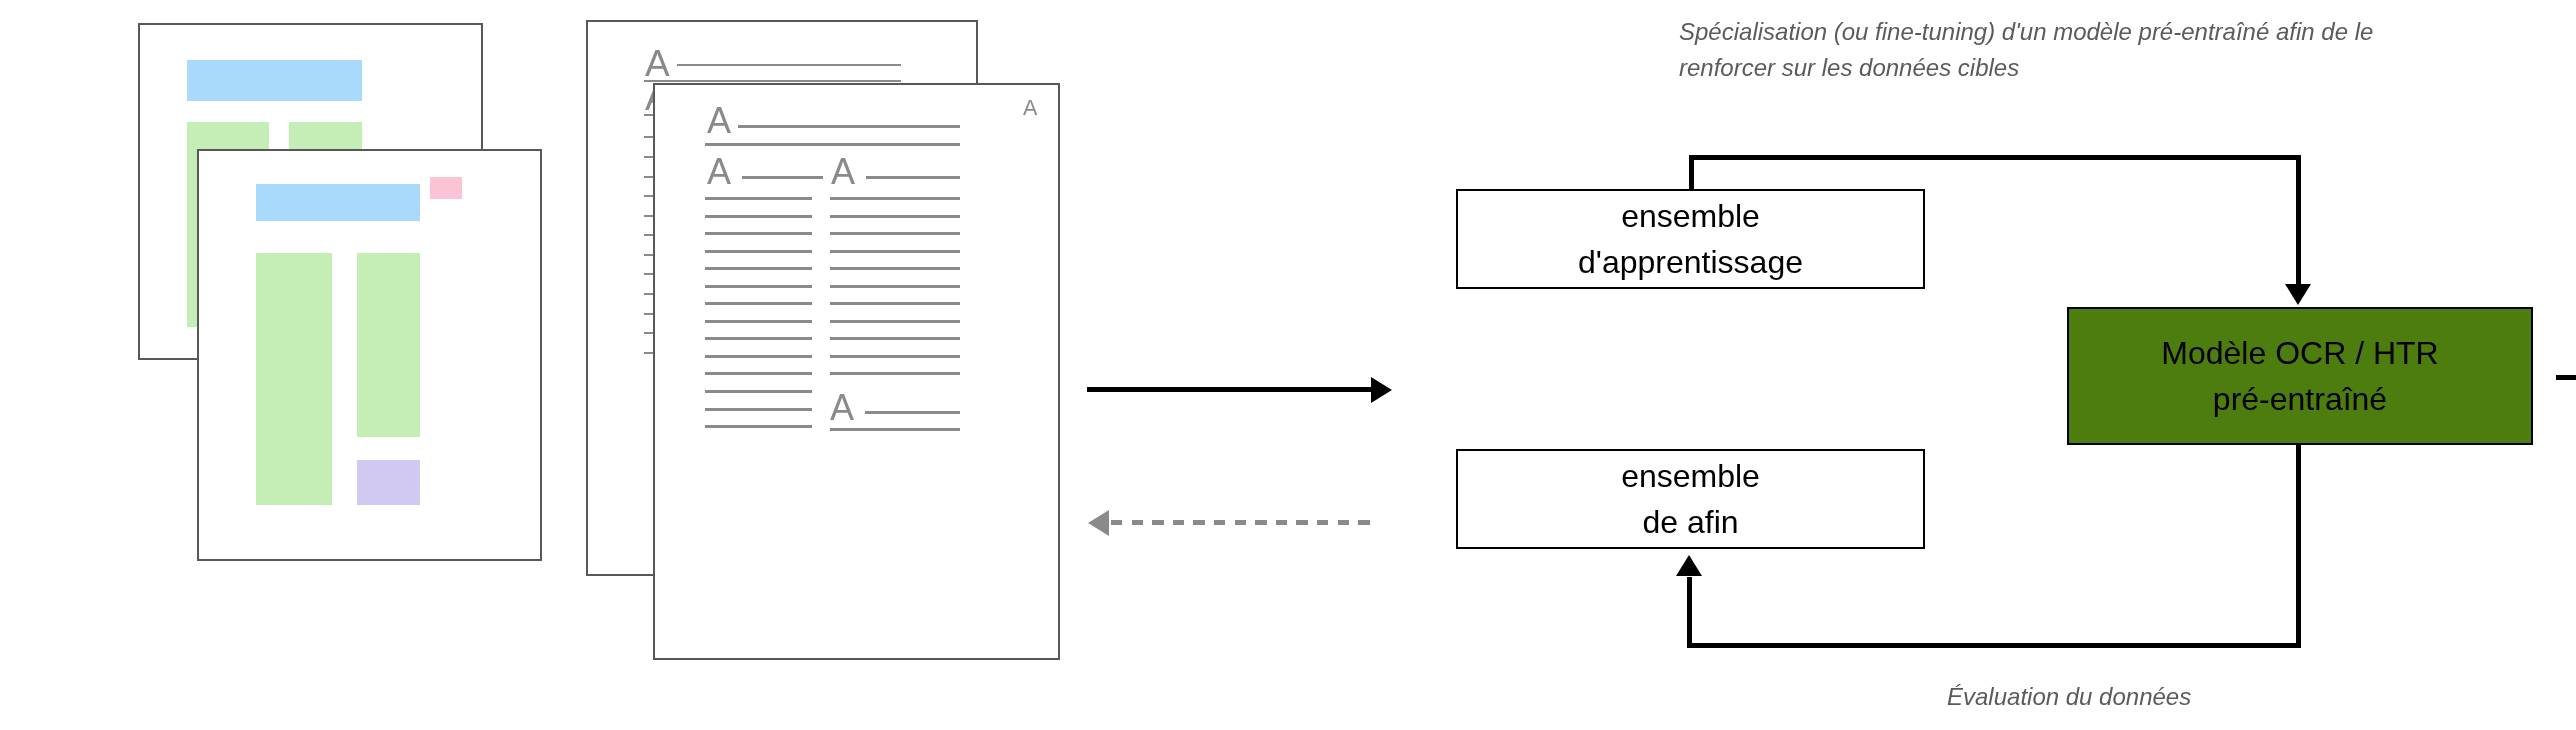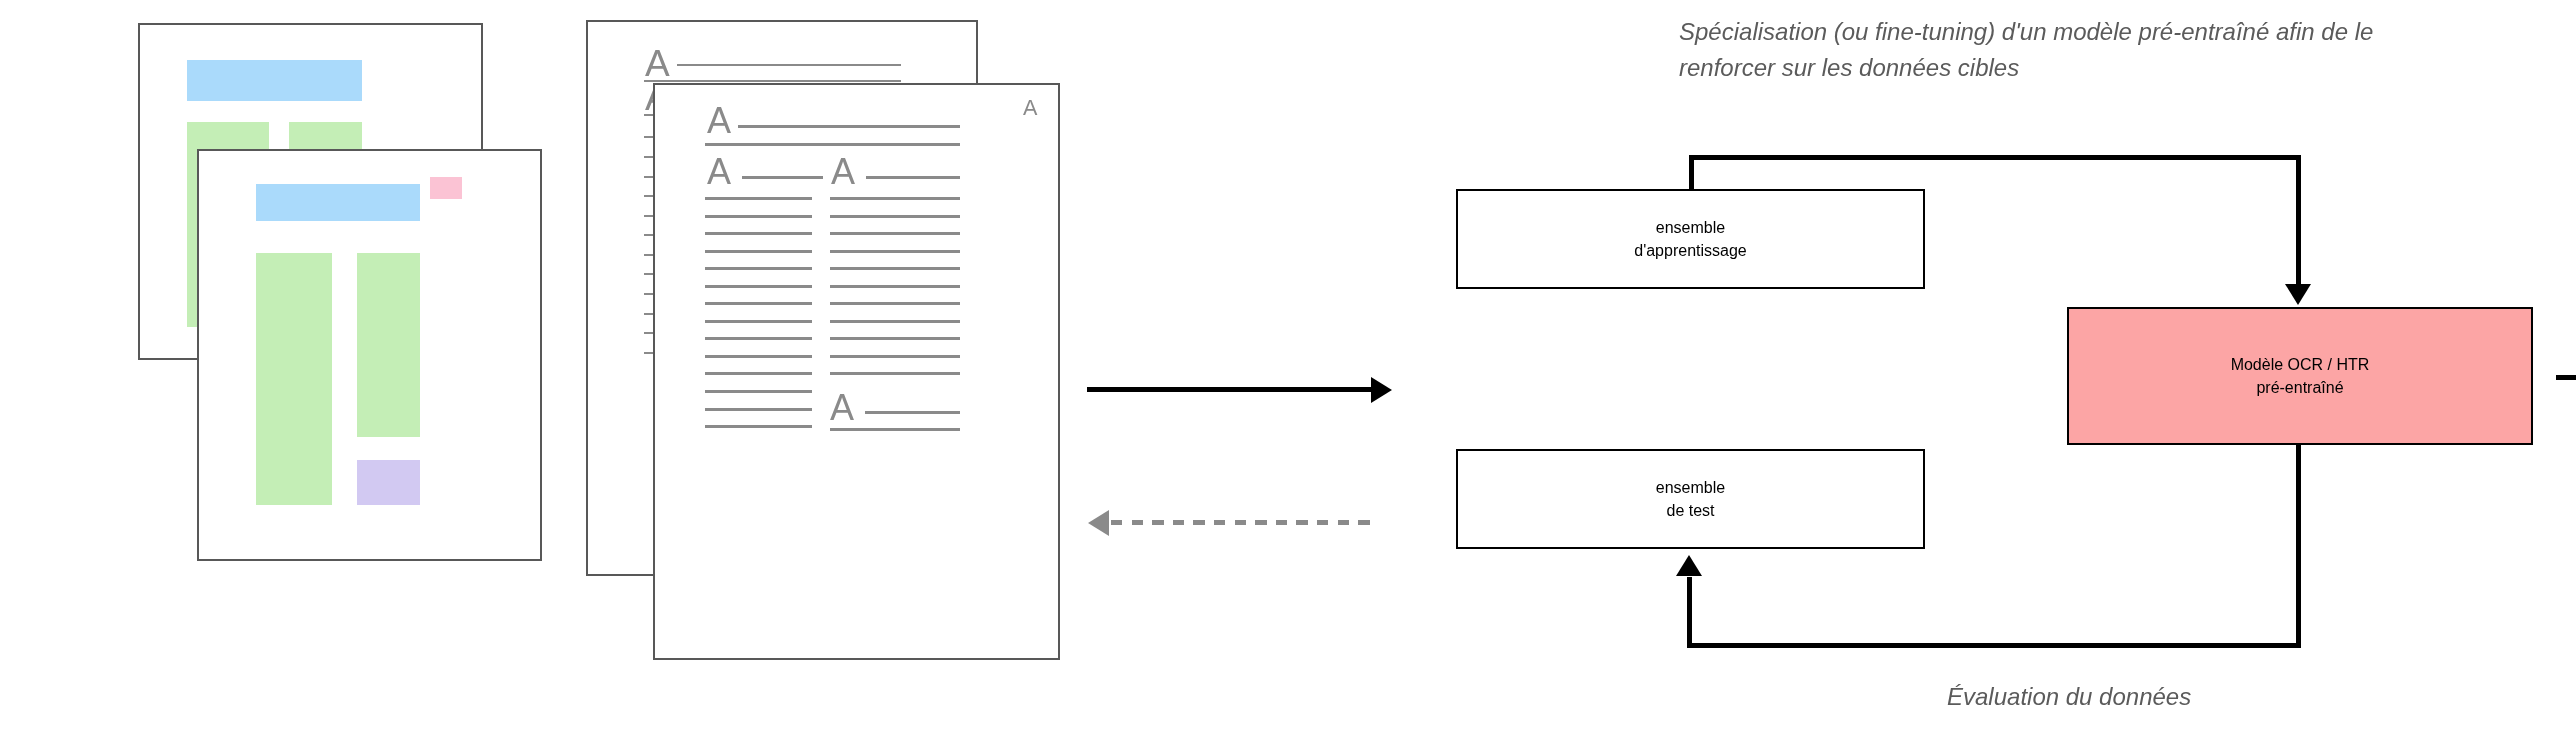--- a/index.html
+++ b/index.html
@@ -71,25 +71,25 @@
   .fbox {
     position: absolute;
     box-sizing: border-box;
     border: 2.6px solid #000000;
     display: flex;
     flex-direction: column;
     align-items: center;
     justify-content: center;
     text-align: center;
     color: #000000;
-    font-size: 16px;
+    font-size: 32px;
     line-height: 1.45;
     background: #ffffff;
   }
-  .fbox.blue  { background: #fca5a5; }
+  .fbox.blue  { background: #4d7c0f; }
 
   
   .ln { position: absolute; background: #000000; }
   .ln.h { height: 4.6px; }
   .ln.v { width: 4.6px; }
 
   .arw { position: absolute; width: 0; height: 0; }
   .arw.right {
     border-top: 13.4px solid transparent;
     border-bottom: 13.4px solid transparent;
@@ -222,21 +222,21 @@
   <div class="dash" style="left:1111px; top:520px; width:263px;"></div>
   <div class="arw left-gray" style="left:1088px; top:510px;"></div>
 
   <div class="fbox" style="left:1456px; top:189px; width:469px; height:100px;">
     <div>ensemble</div>
     <div>d'apprentissage</div>
   </div>
 
   <div class="fbox" style="left:1456px; top:449px; width:469px; height:100px;">
     <div>ensemble</div>
-    <div>de test</div>
+    <div>de afin</div>
   </div>
 
   <div class="fbox blue" style="left:2067px; top:307px; width:466px; height:138px;">
     <div>Modèle OCR / HTR</div>
     <div>pré-entraîné</div>
   </div>
 
   <div class="ln v" style="left:1689px; top:155px; height:36px;"></div>
 
   <div class="ln h" style="left:1689px; top:155px; width:612px;"></div>

